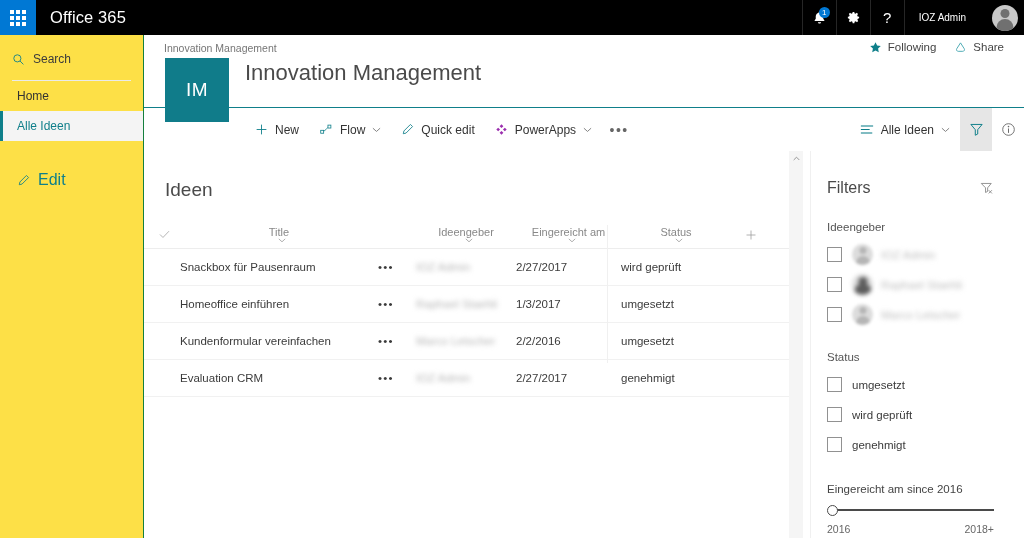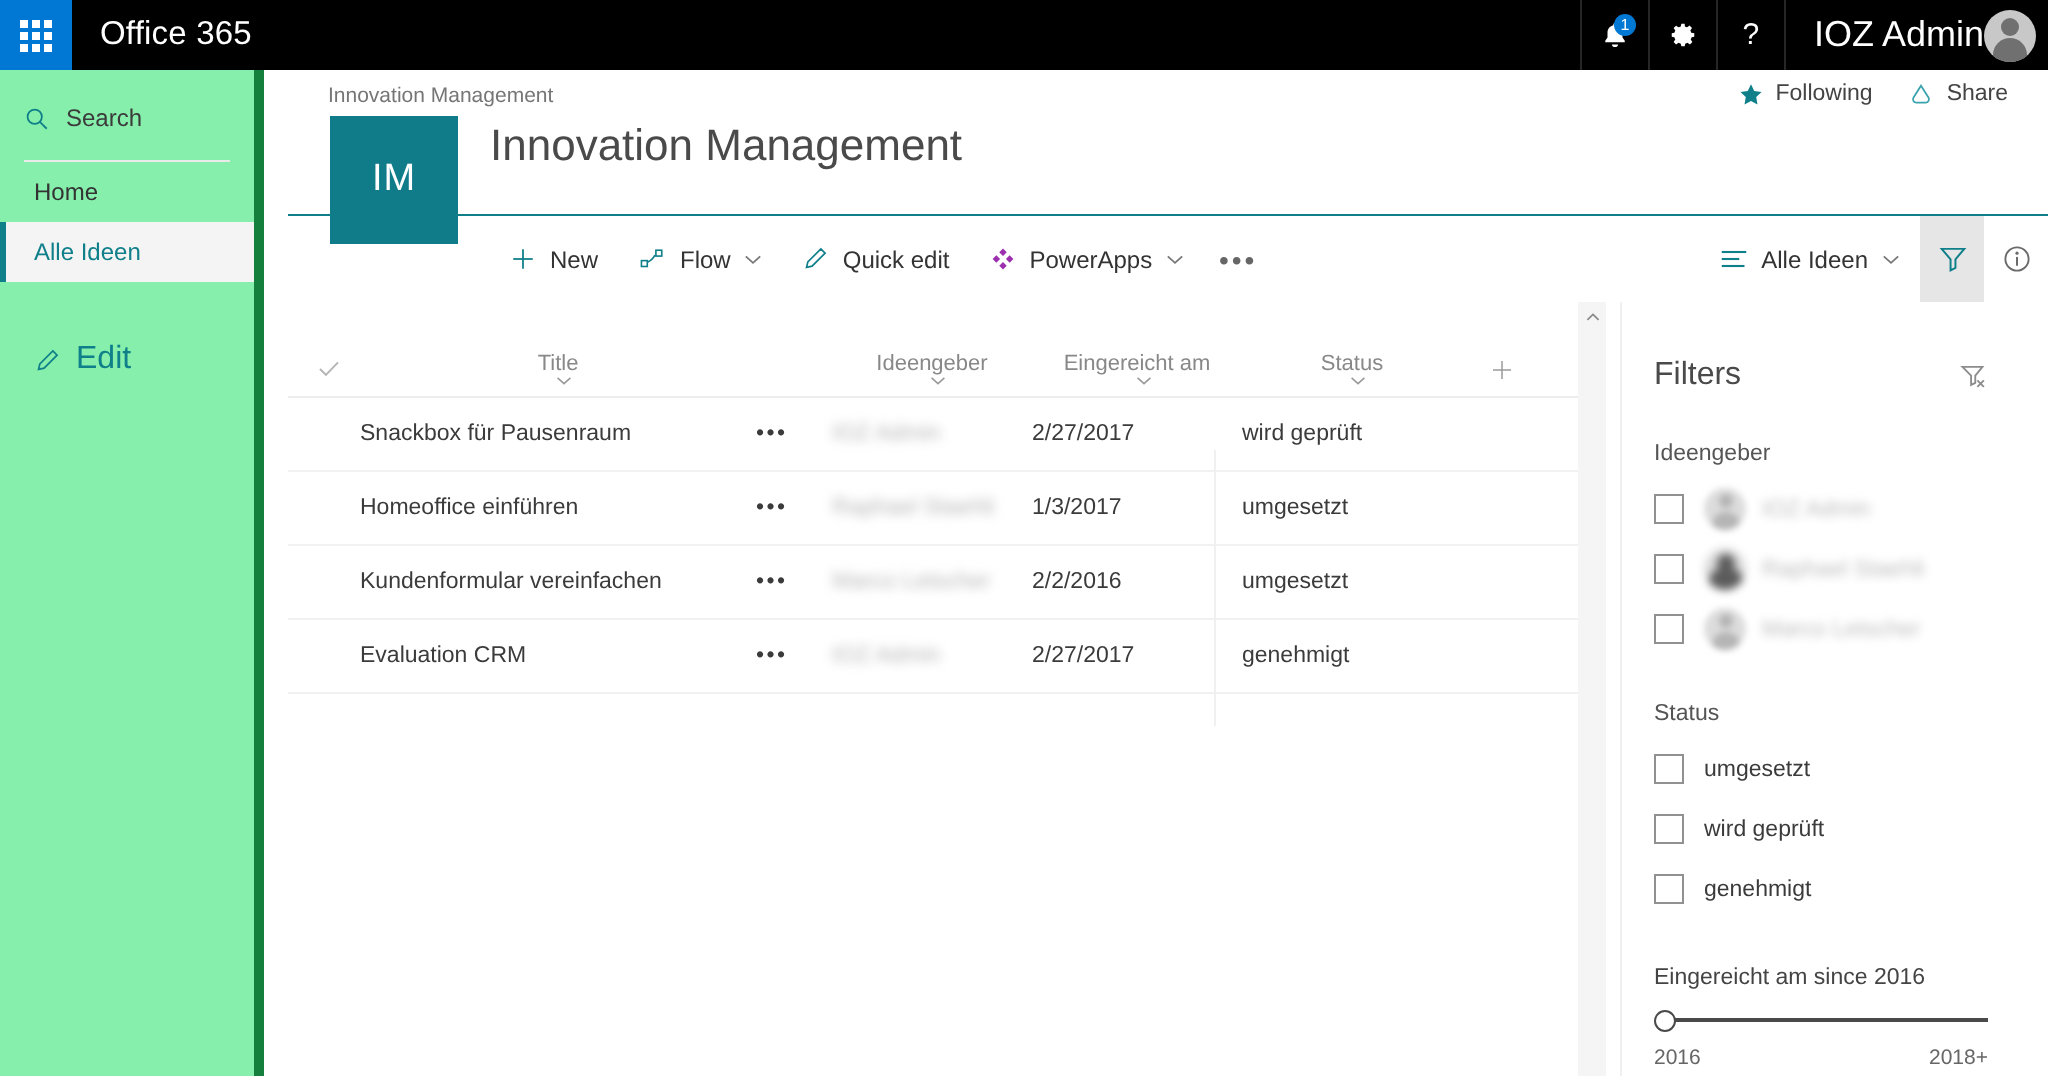--- a/index.html
+++ b/index.html
@@ -63,21 +63,21 @@
     text-align: center;
     padding: 0 2px;
   }
   .suite-user {
     display: flex; align-items: center;
     height: 35px; padding: 0 6px 0 14px;
     border-left: 1px solid #262626;
     cursor: pointer;
   }
   .suite-user-name {
-    color: #ffffff; font-size: 18px; padding-right: 0;
+    color: #ffffff; font-size: 10px; padding-right: 26px;
   }
   .avatar-circle {
     width: 26px; height: 26px; border-radius: 50%;
     background: #c8c8c8;
     position: relative; overflow: hidden;
     flex: none;
   }
   .avatar-circle::before {
     content: ""; position: absolute;
     width: 9px; height: 9px; border-radius: 50%;
@@ -86,23 +86,23 @@
   .avatar-circle::after {
     content: ""; position: absolute;
     width: 17px; height: 13px; border-radius: 9px 9px 0 0;
     background: #707070; left: 50%; bottom: -1px; transform: translateX(-50%);
   }
 
   
   .left-nav {
     position: absolute;
     top: 35px; left: 0;
-    width: 132px; height: 503px;
-    background: #86efac;
-    border-right: 5px solid #15803d;
+    width: 144px; height: 503px;
+    background: #fde047;
+    border-right: 1px solid #15803d;
   }
   .nav-search {
     display: flex; align-items: center;
     height: 32px; padding: 0 12px;
     margin-top: 8px;
     color: #3b3b3b; font-size: 12px;
     cursor: text;
   }
   .nav-search svg { margin-right: 8px; flex: none; }
   .nav-sep { height: 1px; background: #eaeaea; margin: 5px 12px 0 12px; }
@@ -519,20 +519,21 @@
         <svg width="15" height="15" viewBox="0 0 16 16">
           <circle cx="8" cy="8" r="6.2" fill="none" stroke="#6b6b6b" stroke-width="1"></circle>
           <circle cx="8" cy="4.9" r=".85" fill="#6b6b6b"></circle>
           <line x1="8" y1="6.9" x2="8" y2="11.6" stroke="#6b6b6b" stroke-width="1.1"></line>
         </svg>
       </div>
     </div>
   </div>
 
   <div class="list-area">
+    <div class="list-title">Ideen</div>
 
     <div class="list-table">
 
       <div class="row header">
         <div class="cell c-check">
           <svg width="11" height="9" viewBox="0 0 12 10">
             <path d="M1 5l3.3 3.3L11 1.3" fill="none" stroke="#b5b5b5" stroke-width="1.1"></path>
           </svg>
         </div>
         <div class="cell c-title">

